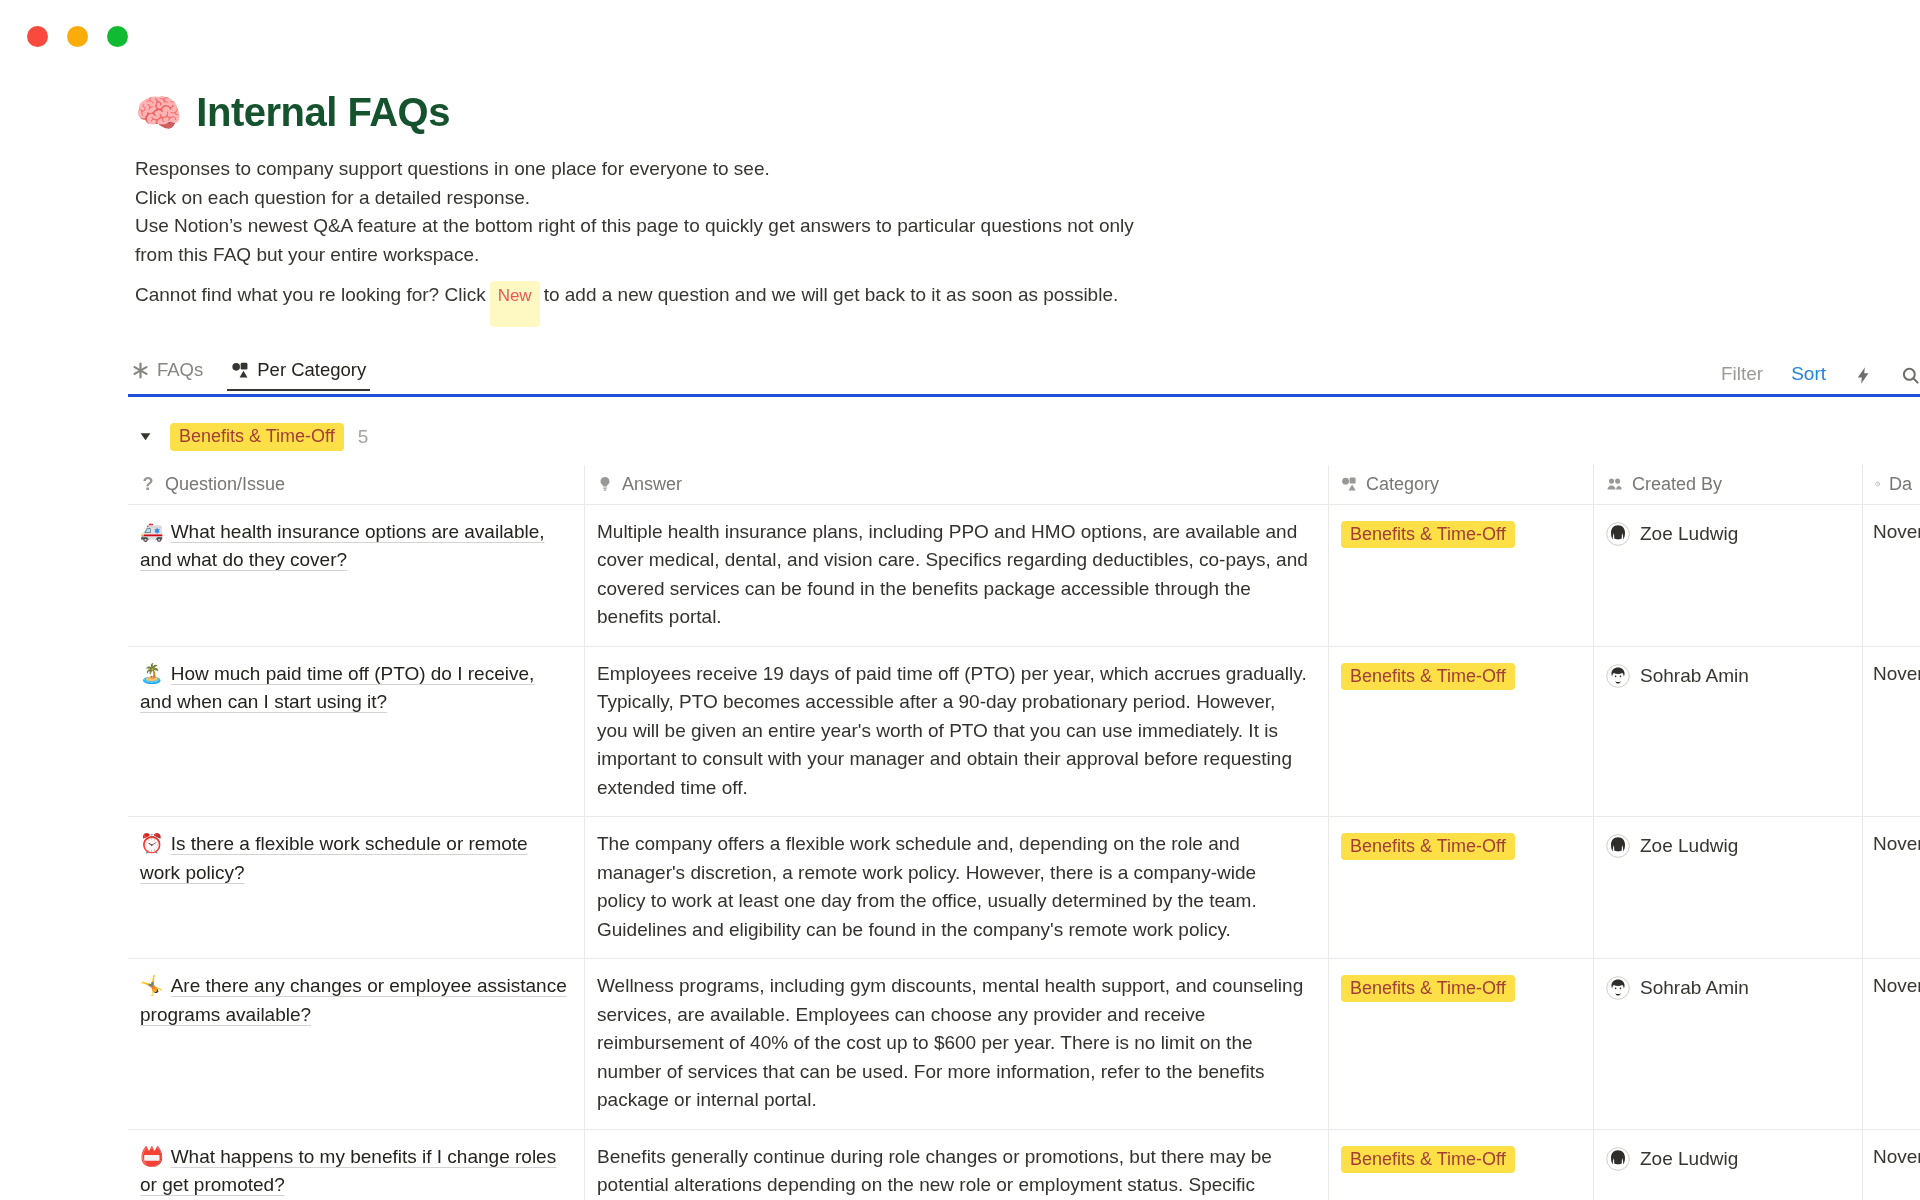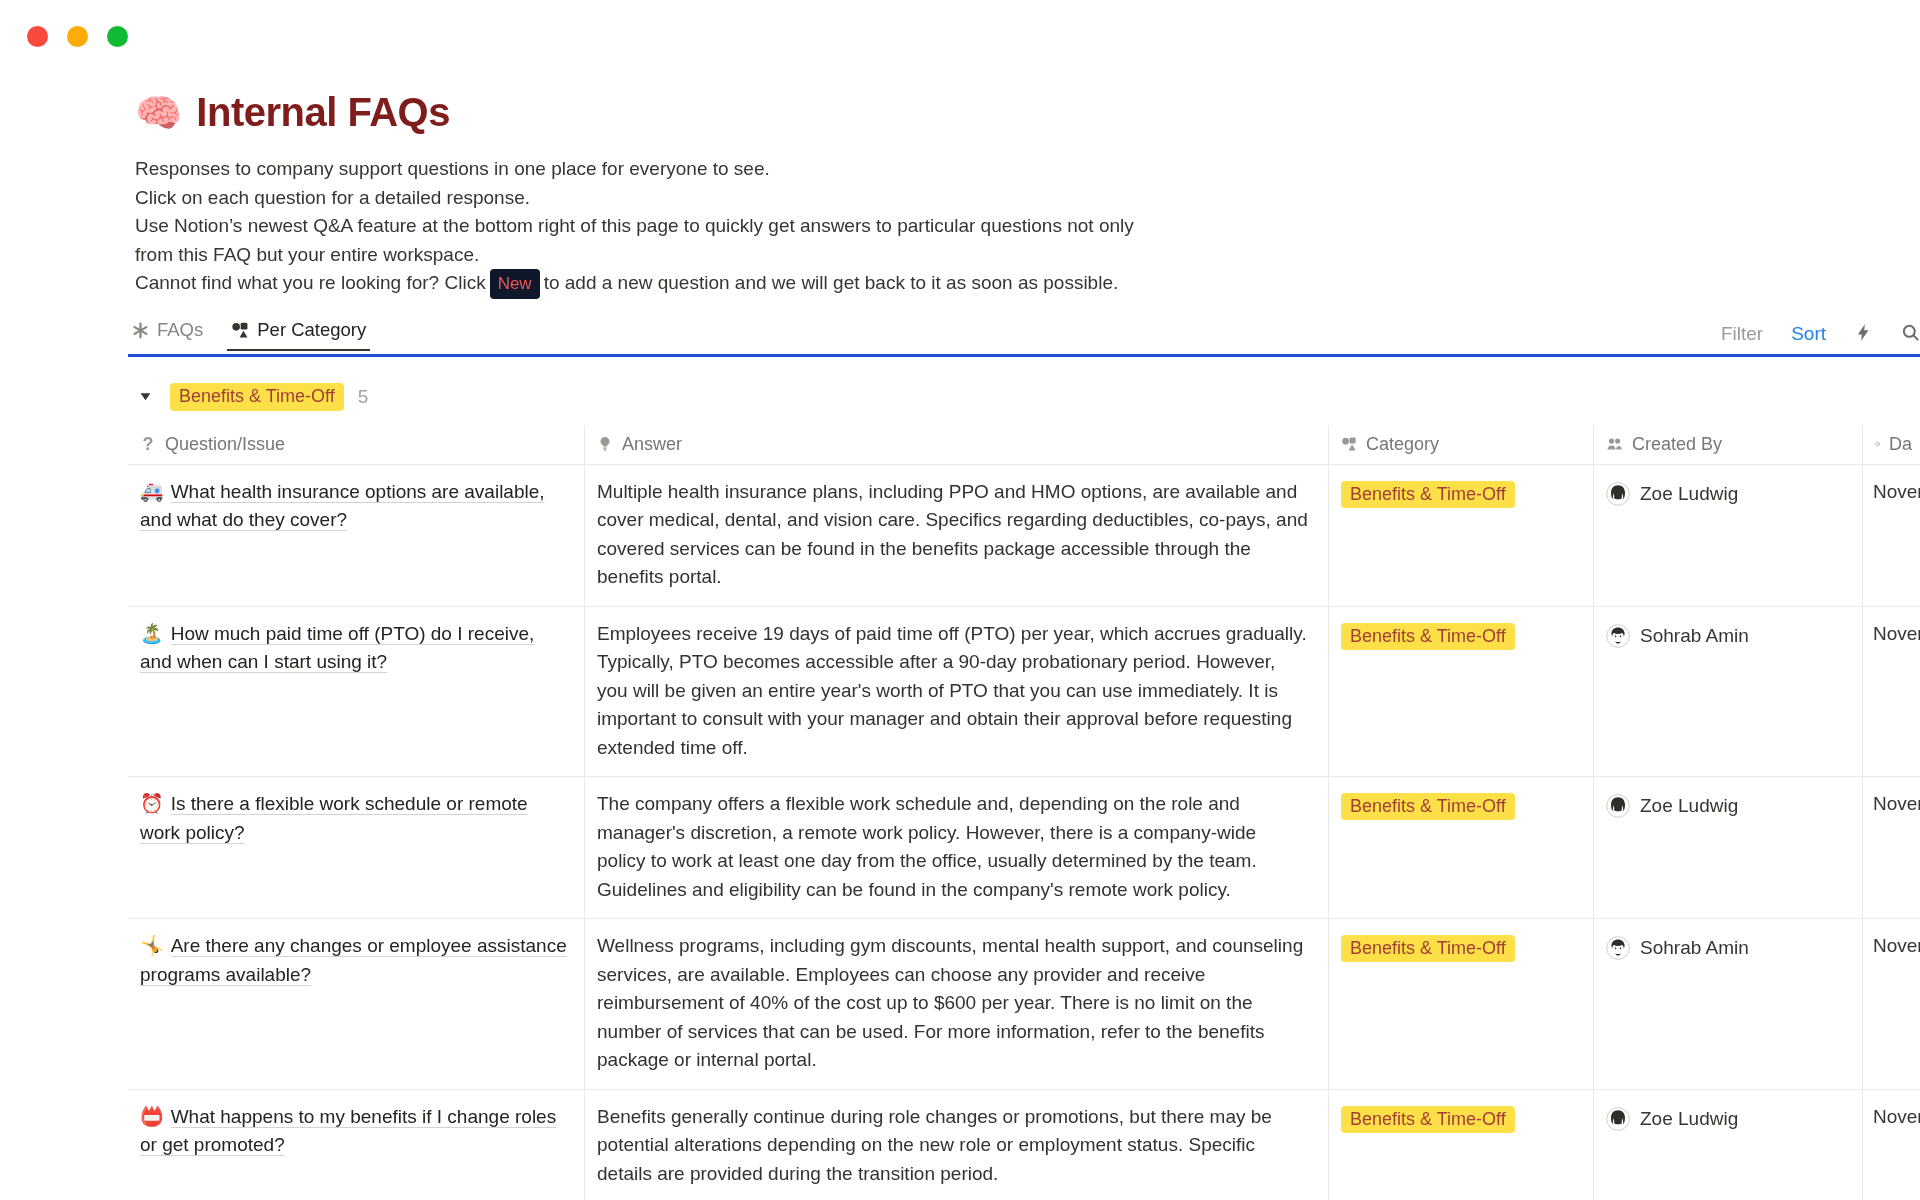--- a/index.html
+++ b/index.html
@@ -7,32 +7,32 @@
     font-family:"Liberation Sans","DejaVu Sans",sans-serif; color:#37352F; }
 
   .traffic { position:absolute; top:26px; left:27px; display:flex; gap:19px; }
   .dot { width:21px; height:21px; border-radius:50%; }
   .dot.red{background:#F94A3D;} .dot.yellow{background:#FCAC08;} .dot.green{background:#11BA33;}
 
   .page { position:absolute; left:128px; top:90px; right:0; }
 
   .title-row { display:flex; align-items:center; gap:14px; padding-left:7px; }
   .title-emoji { font-size:38px; line-height:1; }
-  .page-title { font-size:40px; font-weight:700; letter-spacing:-0.5px; color:#7f1d1d; }
+  .page-title { font-size:40px; font-weight:700; letter-spacing:-0.5px; color:#14532d; }
 
   .desc { margin-top:20px; padding-left:7px; font-size:19px; line-height:28.5px; color:#373530; }
-  .new-badge { display:inline-block; background:#0f172a; color:#EB5757; border-radius:4px;
-    padding:1px 8px 0; font-size:17px; margin:0 4px; }
+  .new-badge { display:inline-block; background:#fef9c3; color:#EB5757; border-radius:4px;
+    padding:1px 8px 16px; font-size:17px; margin:12px 4px; }
 
   .toolbar { margin-top:16px; display:flex; align-items:center; height:42px;
     border-bottom:3px solid #1d4ed8; }
   .tab { display:flex; align-items:center; gap:8px; font-size:18.5px; padding:0 4px 10px;
     margin-right:20px; color:#87857F; cursor:pointer; position:relative; top:1px; }
   .tab.active { color:#25231E; font-weight:400; border-bottom:2px solid #37352F; padding-bottom:8px; }
-  .toolbar-right { margin-left:auto; display:flex; align-items:flex-start; gap:28px; }
+  .toolbar-right { margin-left:auto; display:flex; align-items:flex-end; gap:28px; }
   .tb-label { font-size:19px; color:#9B9A97; cursor:pointer; }
   .tb-label.sort { color:#2383E2; }
   .icon-btn { display:flex; align-items:center; cursor:pointer; }
 
   .group-header { margin-top:26px; display:flex; align-items:center; gap:14px; padding-left:6px; }
   .toggle { width:22px; height:22px; display:flex; align-items:center; justify-content:center; cursor:pointer; }
   .chip { background:#fde047; color:#A33E38; border-radius:4px; padding:3px 9px 4px;
     font-size:18px; font-weight:500; white-space:nowrap; }
   .group-count { font-size:19px; color:#A5A49F; }
 

